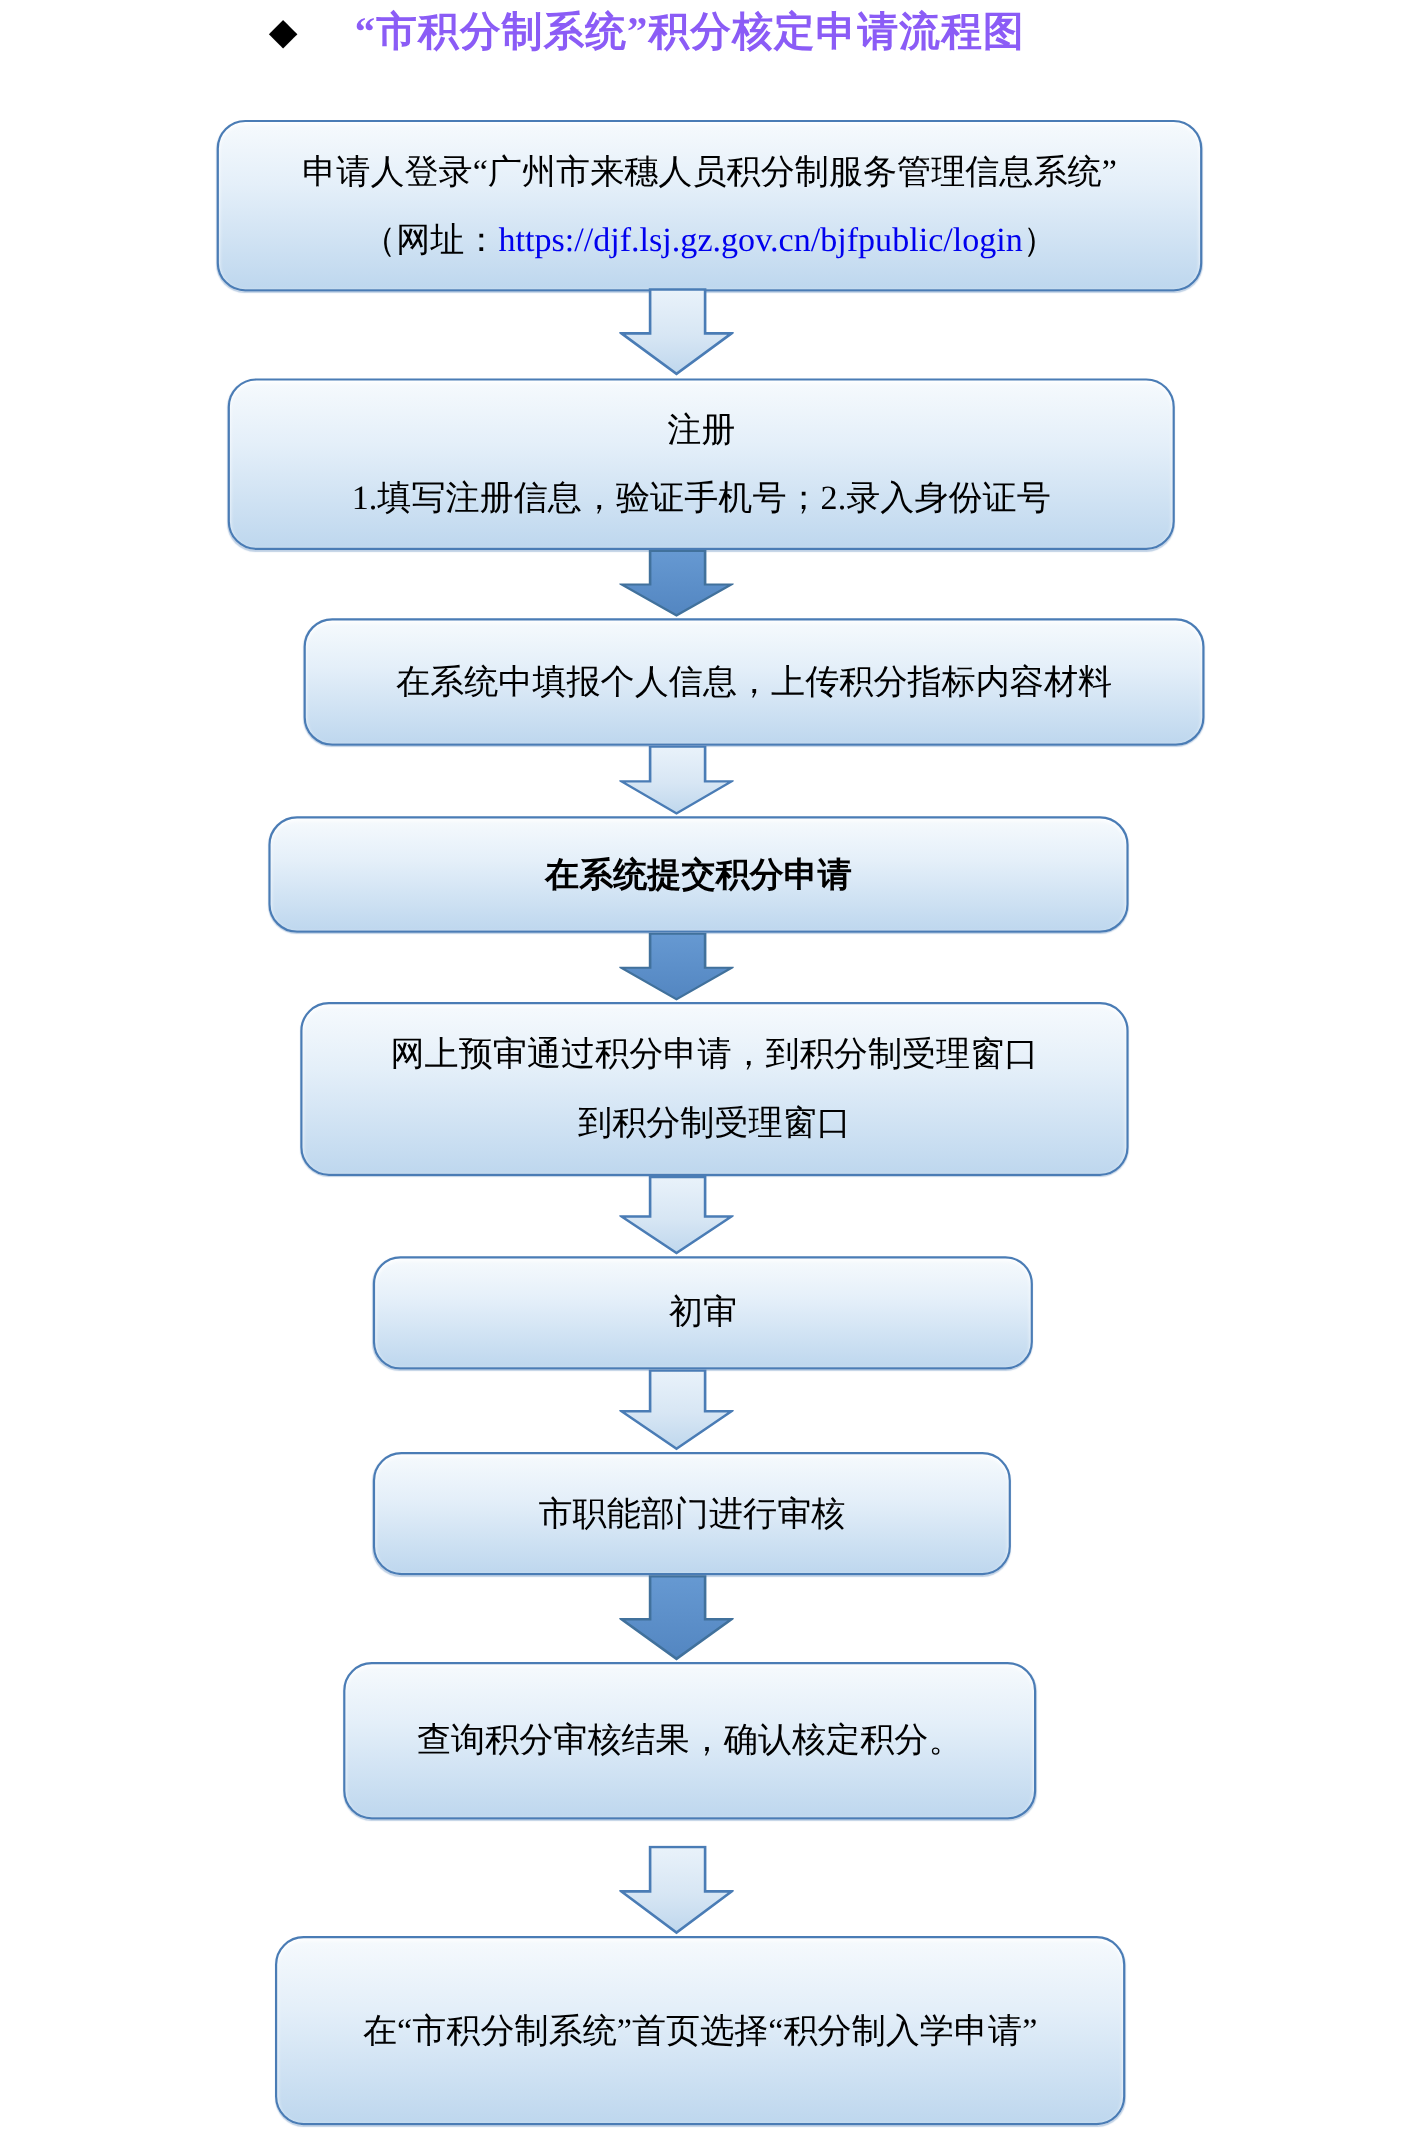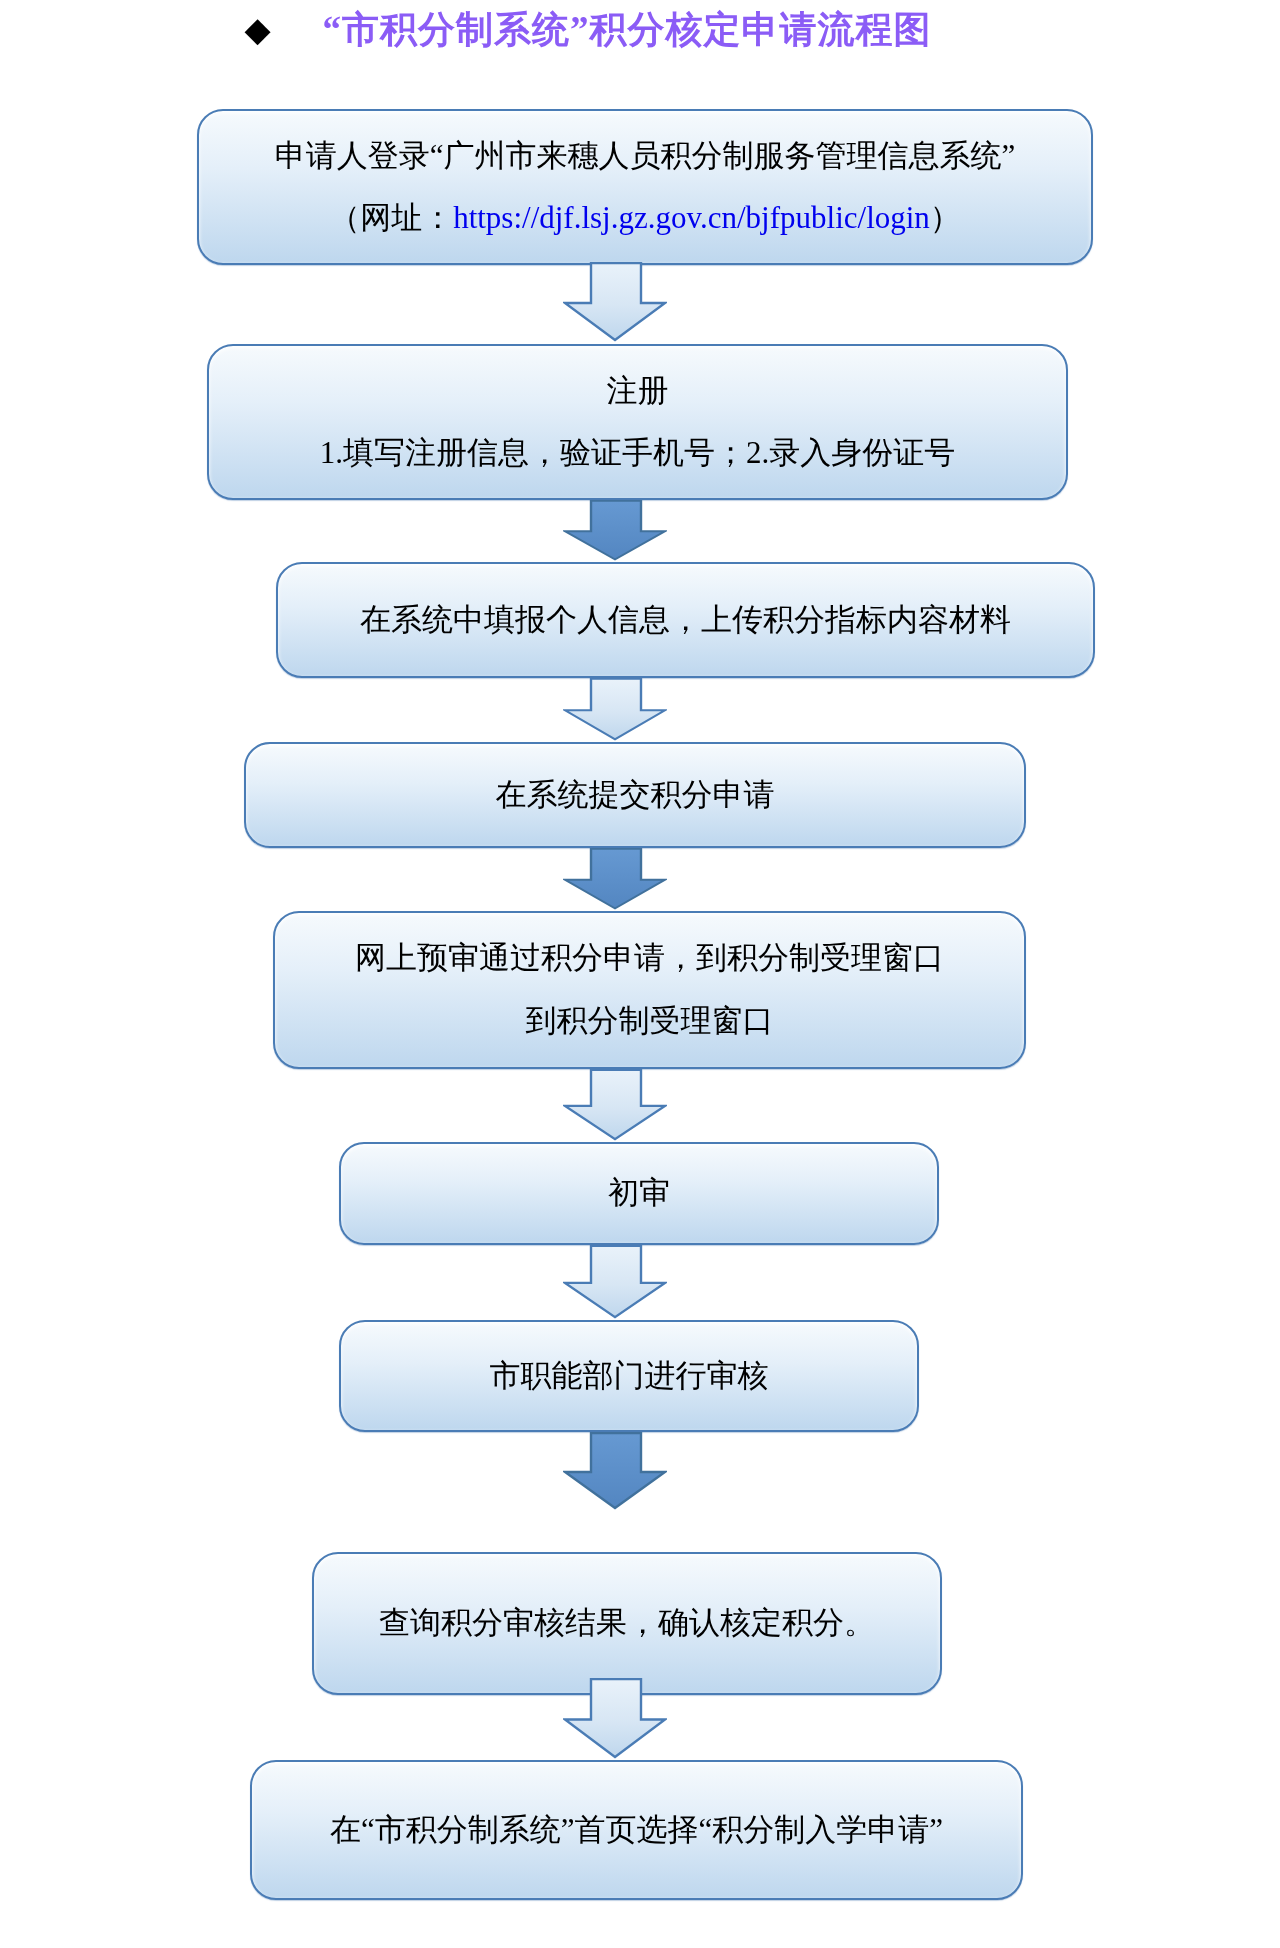--- a/index.html
+++ b/index.html
@@ -119,21 +119,21 @@
   <div class="box" style="left:228px; top:562px; width:819px; height:116px;margin-left:48px;">
     <div class="line">在系统中填报个人信息，上传积分指标内容材料</div>
   </div>
 
   <div class="arrow" style="top:678px; height:63px;">
     <svg viewBox="0 0 104 78" preserveAspectRatio="none">
       <path d="M28,1 H78 V40 H102 L52,76 L2,40 H28 Z" fill="url(#gHollow)" stroke="#4a7cb5" stroke-width="2.4"></path>
     </svg>
   </div>
 
-  <div class="box" style="left:244px; top:742px; width:782px; height:106px;">
+  <div class="box" style="left:244px; top:742px; width:782px; height:106px;font-weight:bold;">
     <div class="line">在系统提交积分申请</div>
   </div>
 
   <div class="arrow" style="top:848px; height:62px;">
     <svg viewBox="0 0 104 78" preserveAspectRatio="none">
       <path d="M28,1 H78 V40 H102 L52,76 L2,40 H28 Z" fill="url(#gSolid)" stroke="#41719c" stroke-width="2.4"></path>
     </svg>
   </div>
 
   <div class="box" style="left:273px; top:911px; width:753px; height:158px;">
@@ -160,27 +160,27 @@
   <div class="box" style="left:339px; top:1320px; width:580px; height:112px;">
     <div class="line">市职能部门进行审核</div>
   </div>
 
   <div class="arrow" style="top:1432px; height:78px;">
     <svg viewBox="0 0 104 78" preserveAspectRatio="none">
       <path d="M28,1 H78 V40 H102 L52,76 L2,40 H28 Z" fill="url(#gSolid)" stroke="#41719c" stroke-width="2.4"></path>
     </svg>
   </div>
 
-  <div class="box" style="left:312px; top:1511px; width:630px; height:143px;margin-top:41px;">
+  <div class="box" style="left:312px; top:1511px; width:630px; height:143px;">
     <div class="line">查询积分审核结果，确认核定积分。</div>
   </div>
 
   <div class="arrow" style="top:1678px; height:81px;">
     <svg viewBox="0 0 104 78" preserveAspectRatio="none">
       <path d="M28,1 H78 V40 H102 L52,76 L2,40 H28 Z" fill="url(#gHollow)" stroke="#4a7cb5" stroke-width="2.4"></path>
     </svg>
   </div>
 
-  <div class="box" style="left:250px; top:1760px; width:773px; height:140px;">
+  <div class="box" style="left:250px; top:1760px; width:773px; height:172px;">
     <div class="line">在“市积分制系统”首页选择“积分制入学申请”</div>
   </div>
 
 </div>
 
 </body></html>

